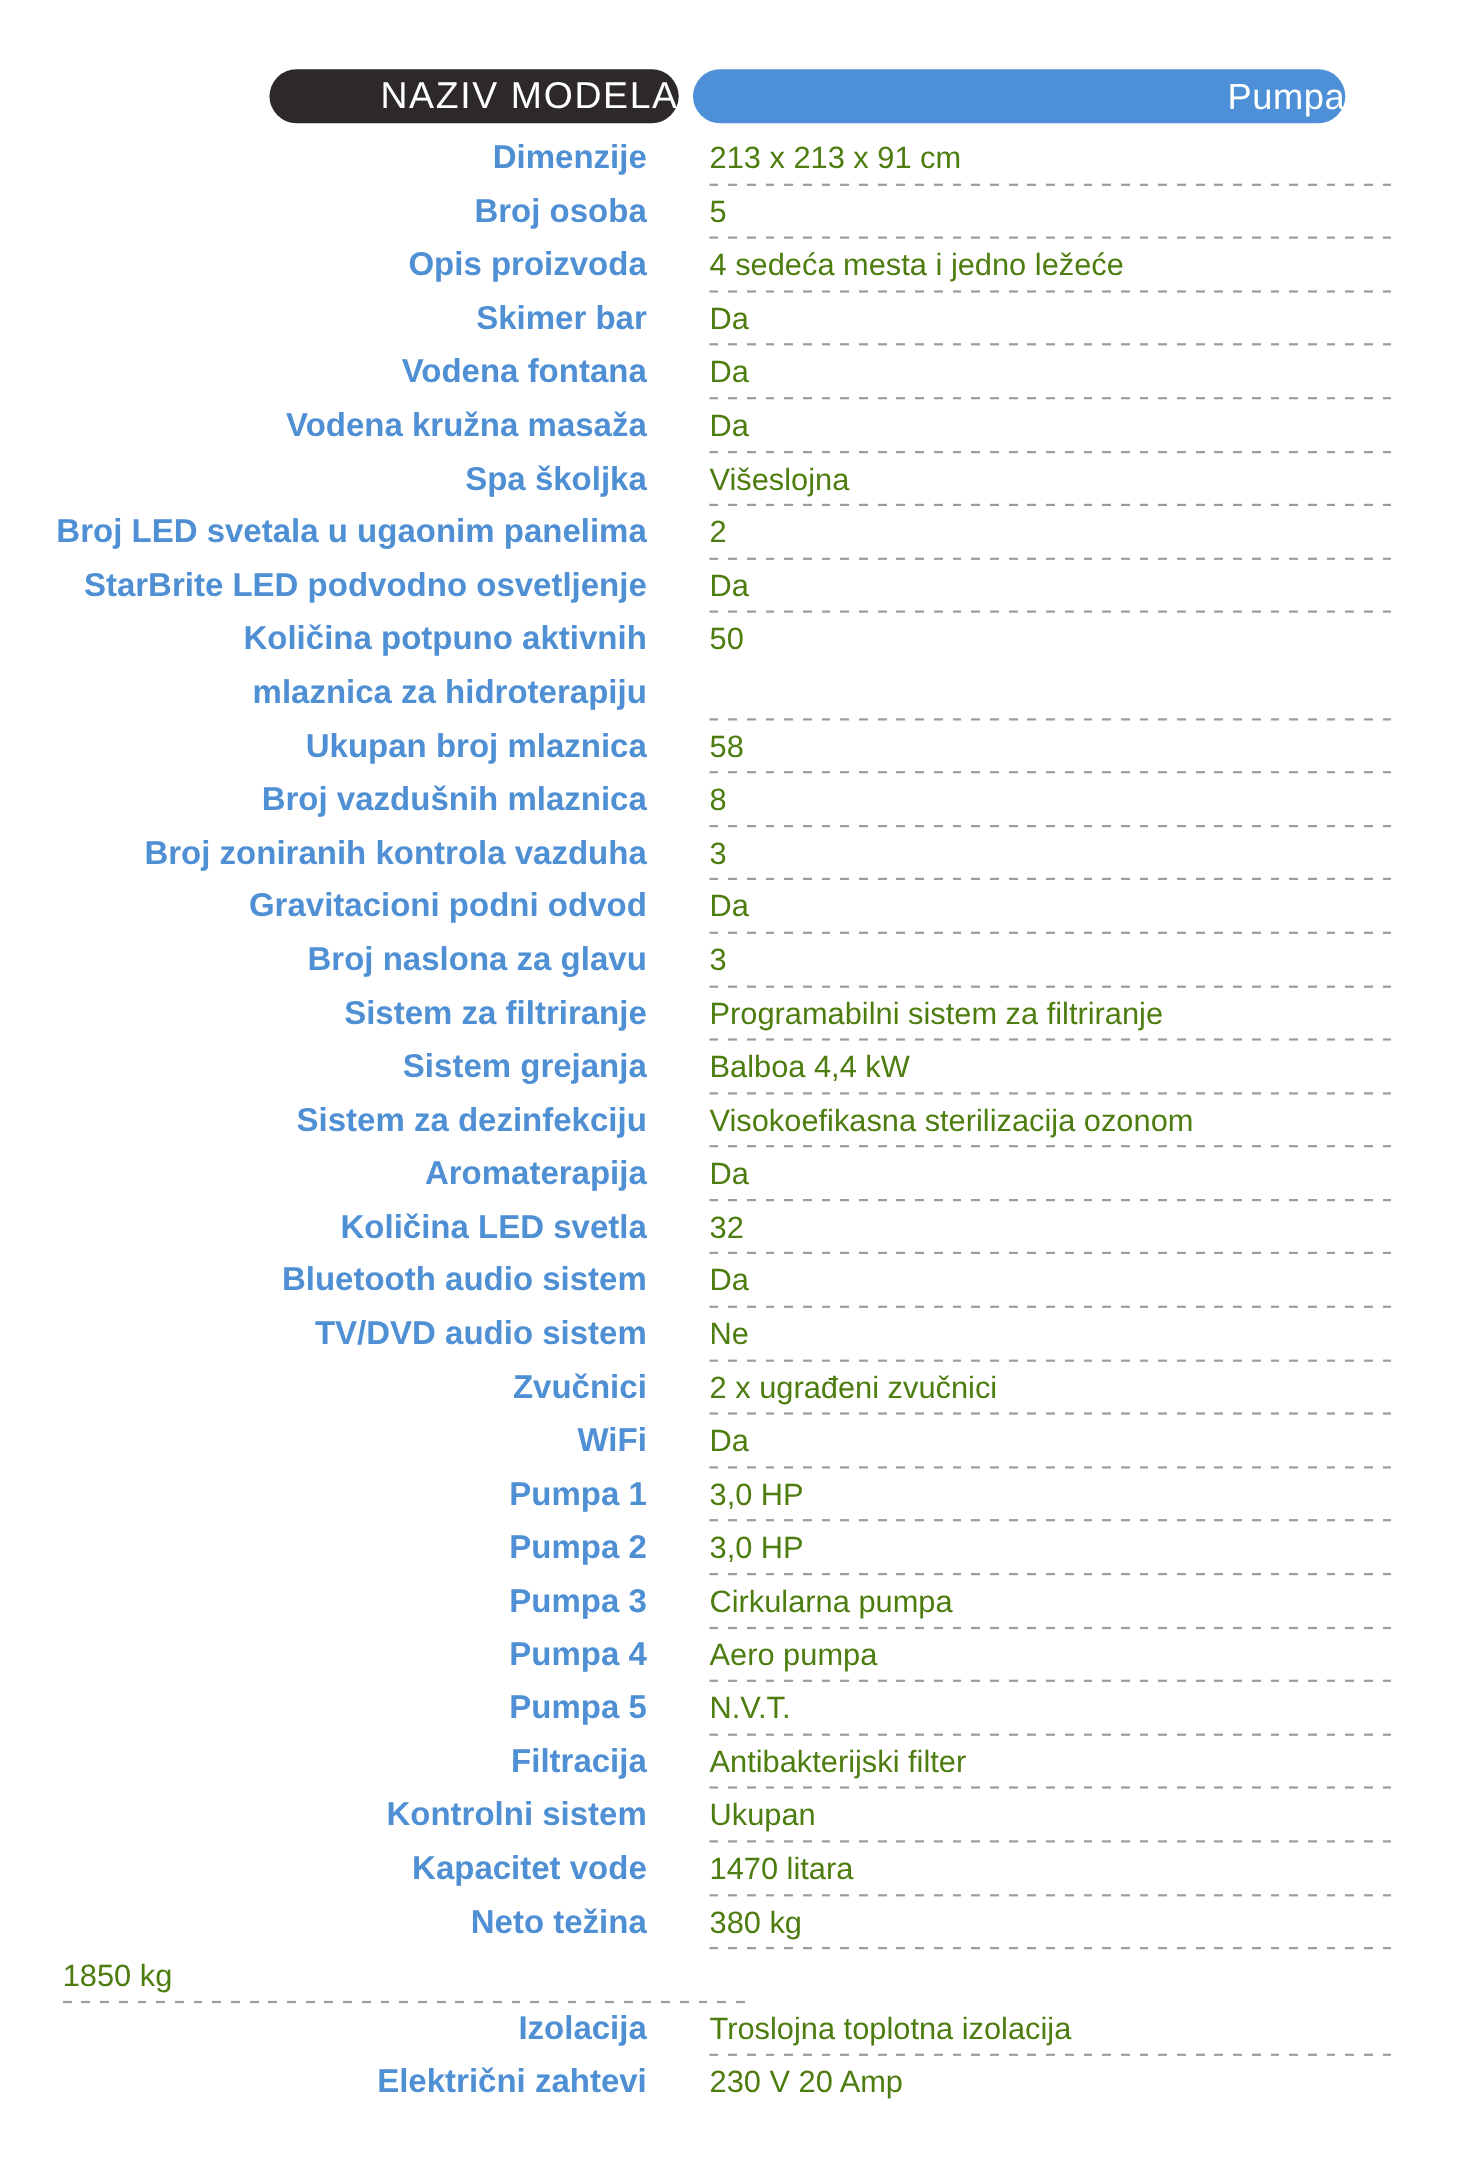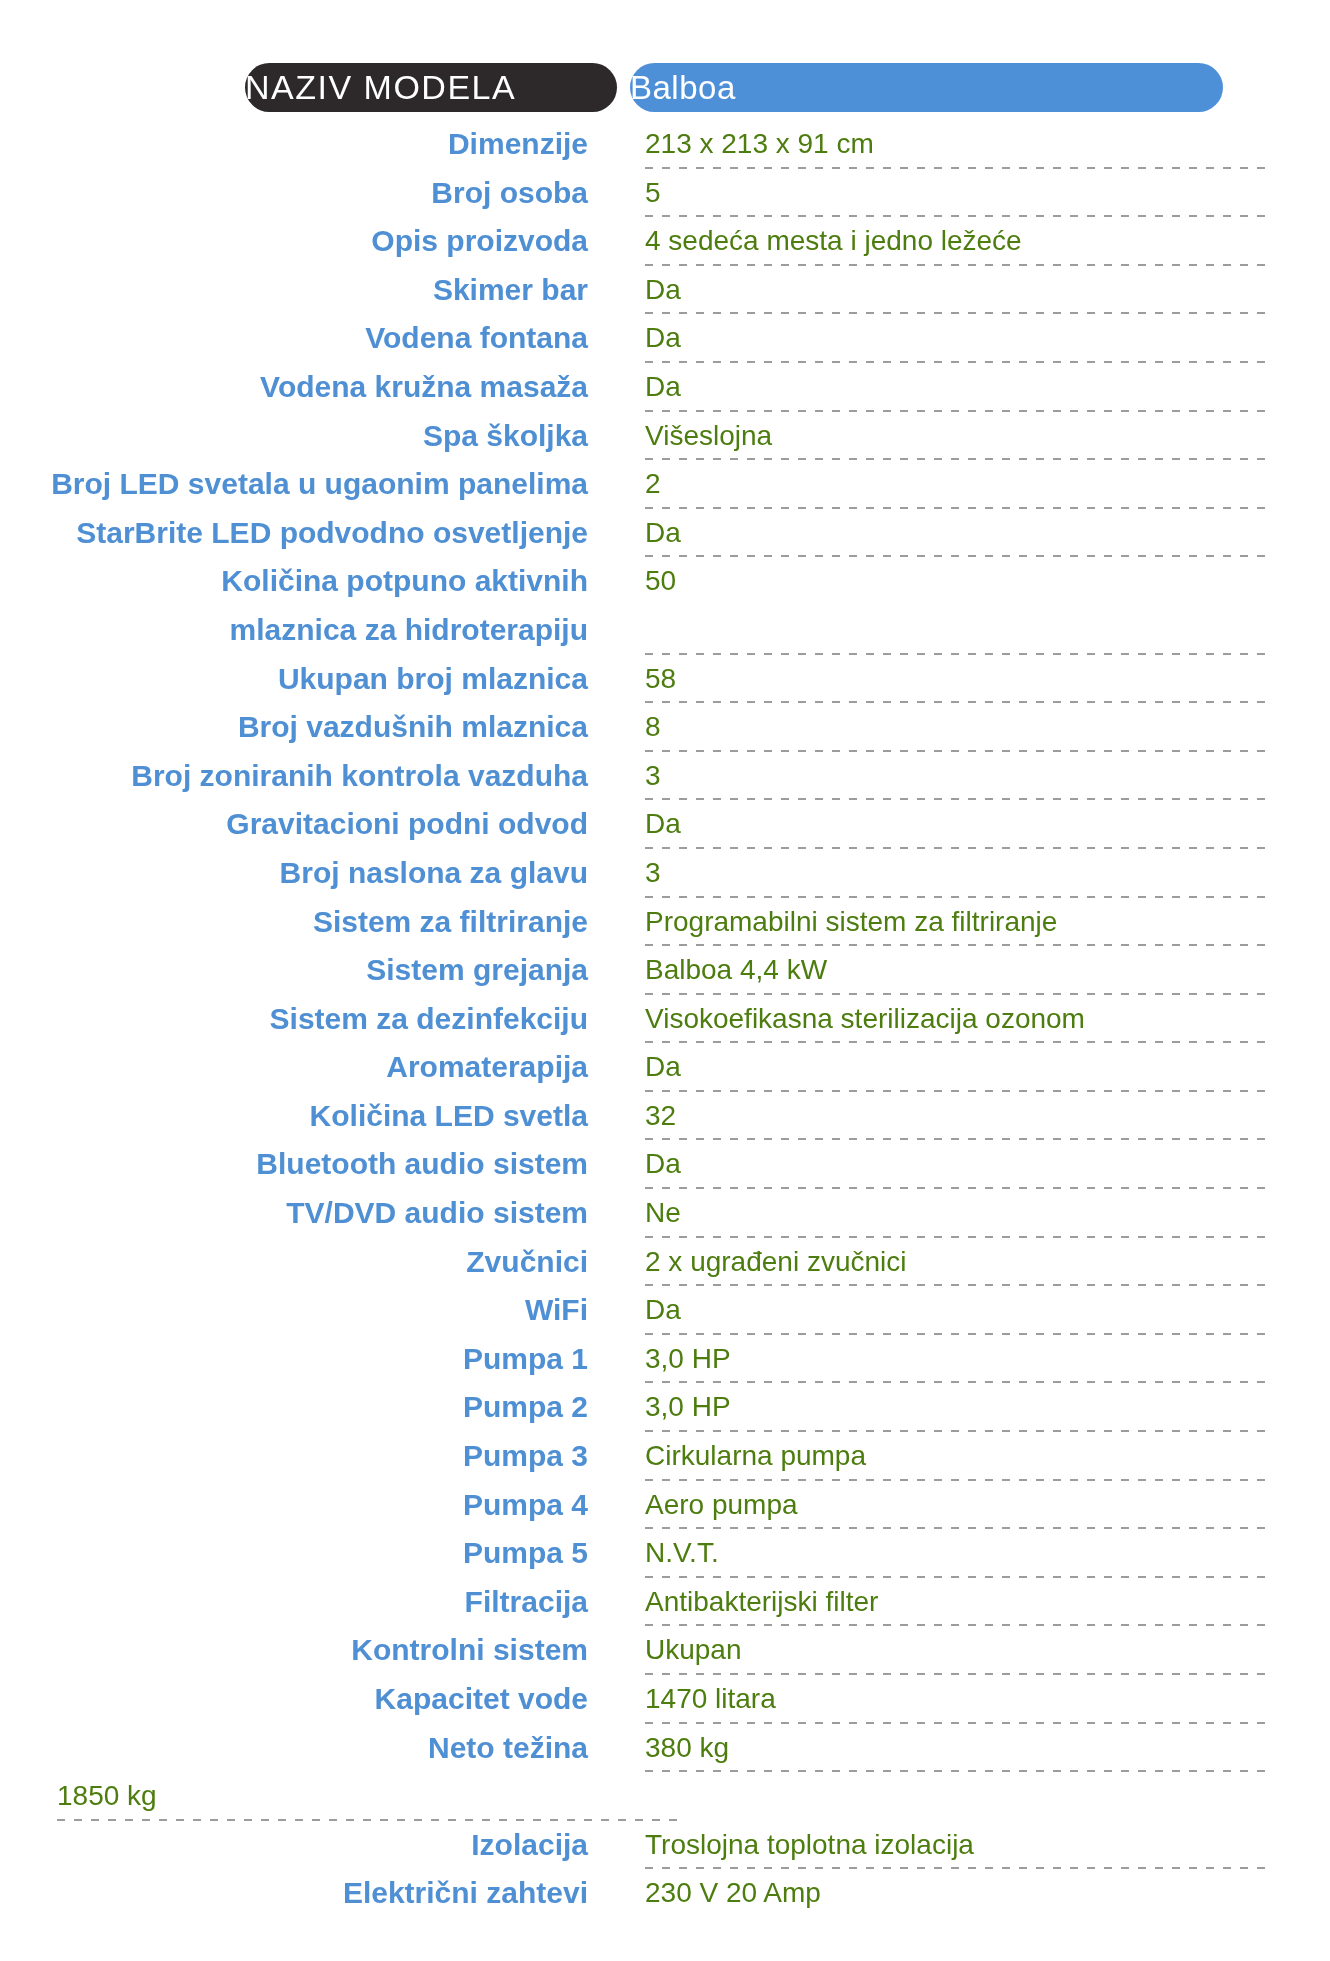--- a/index.html
+++ b/index.html
@@ -25,21 +25,21 @@
     gap: 13px;
     padding-top: 63px;
     padding-left: 245px;
     align-items: flex-start;
   }
   .pill {
     height: 49px;
     border-radius: 26px;
     display: flex;
     align-items: center;
-    justify-content: flex-start;
+    justify-content: flex-end;
     color: #ffffff;
   }
   .pill-dark {
     width: 372px;
     background: #2d292a;
     font-size: 34px;
     letter-spacing: 1.5px;
   }
   .pill-blue {
     width: 593px;
@@ -99,21 +99,21 @@
 </head>
 <body>
 
 <div class="sheet">
 
   <header class="header">
     <div class="pill pill-dark">
       <span>NAZIV MODELA</span>
     </div>
     <div class="pill pill-blue">
-      <span>Balboa</span>
+      <span>Pumpa</span>
     </div>
   </header>
 
   <main class="spec-table">
   <div class="row">
     <div class="label">Dimenzije</div>
     <div class="value-cell">
       <span class="value">213 x 213 x 91 cm</span>
     </div>
   </div>

